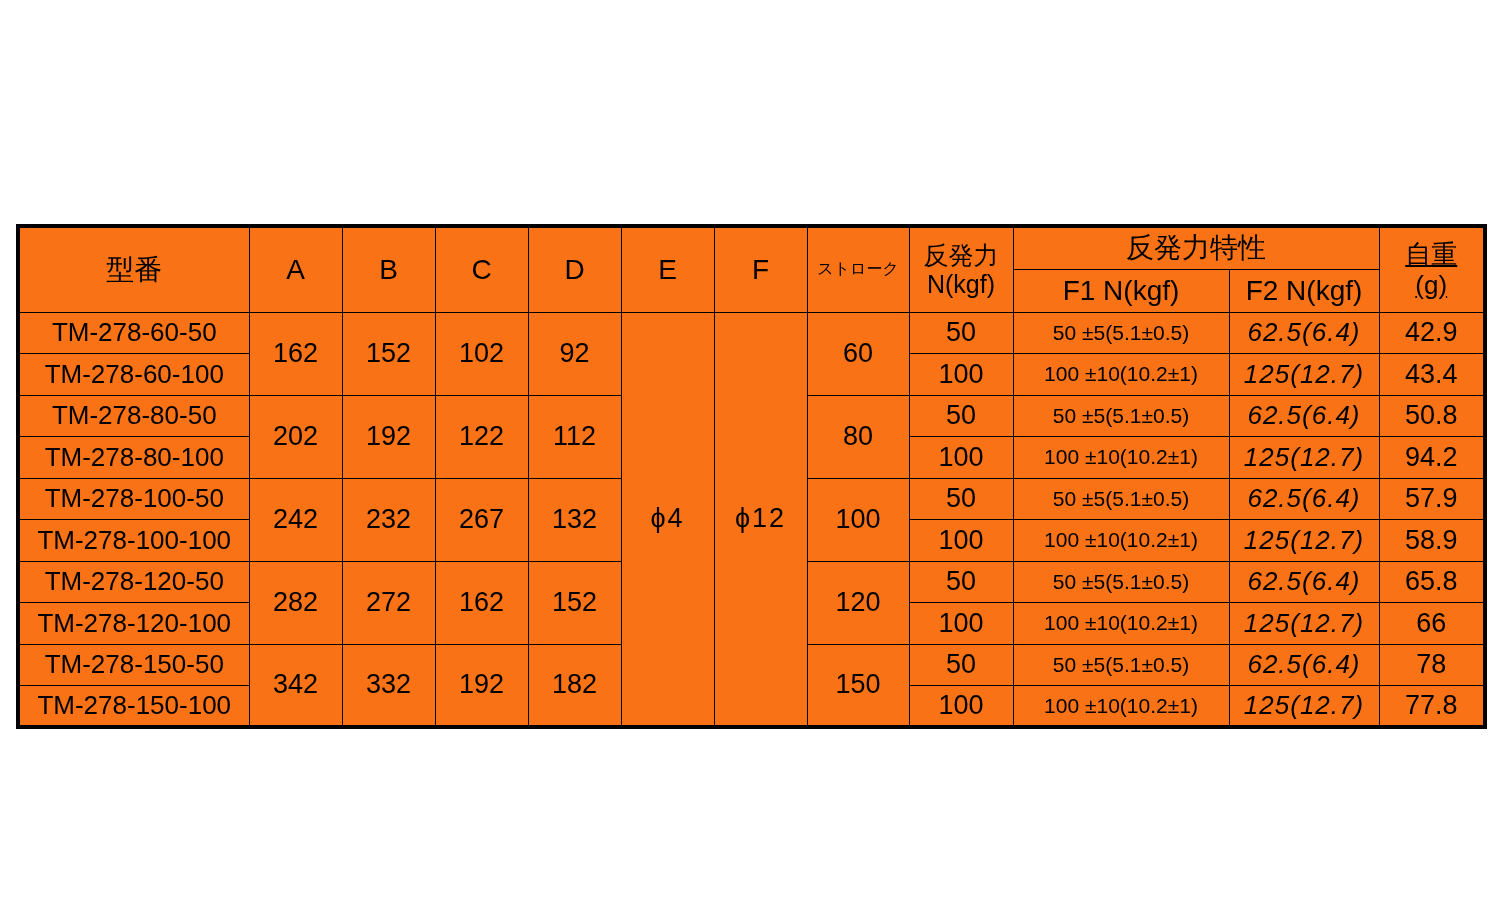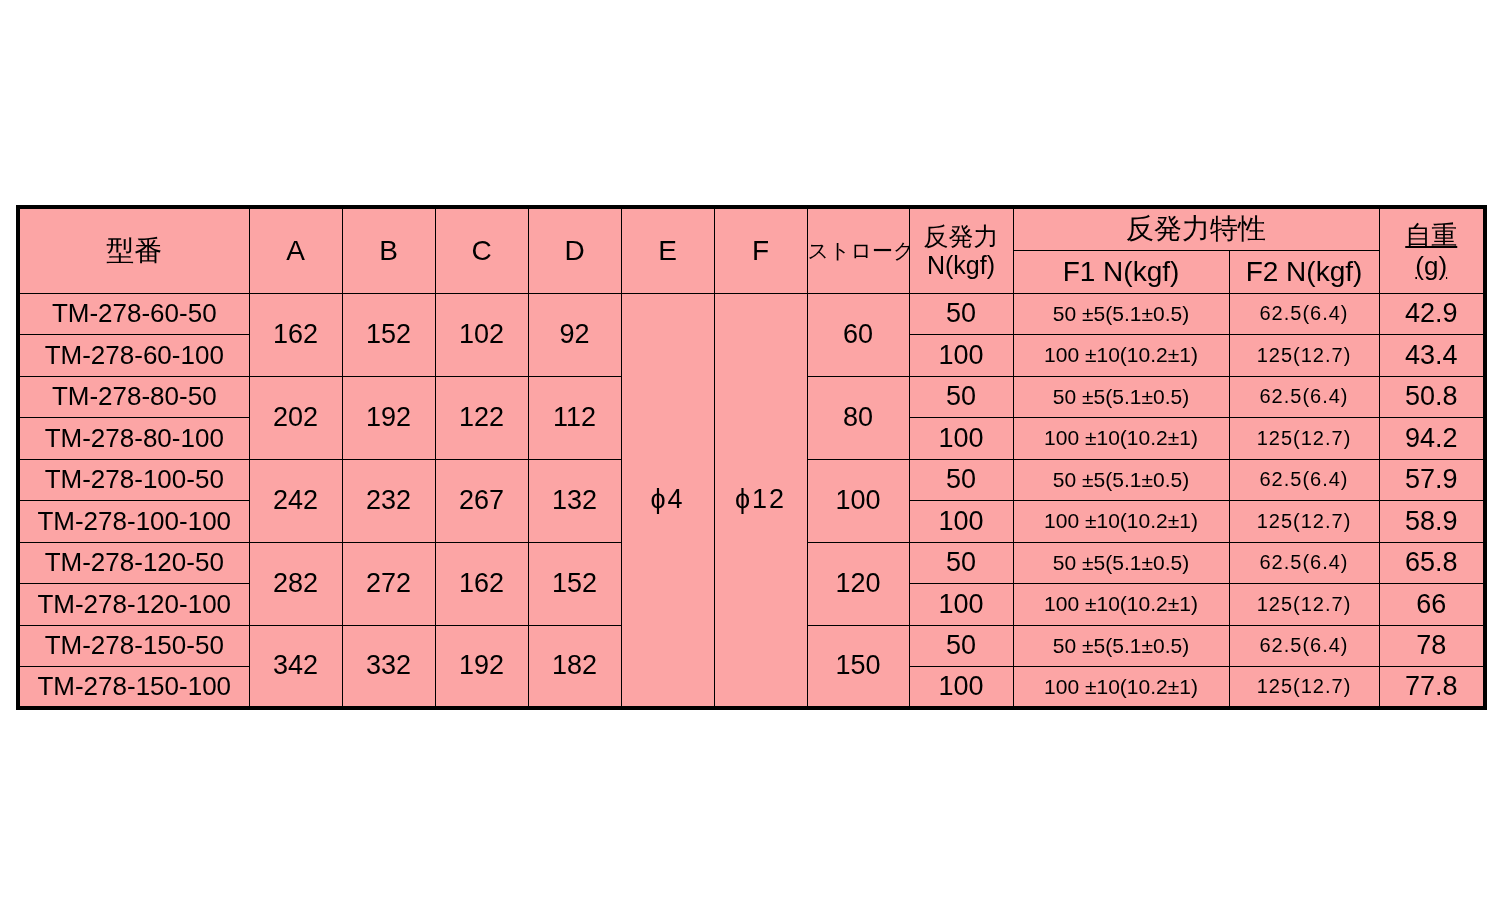--- a/index.html
+++ b/index.html
@@ -10,50 +10,50 @@
   body {
     width: 1500px;
     height: 900px;
     position: relative;
     font-family: "Liberation Sans", "DejaVu Sans", sans-serif;
     color: #000;
   }
   table.spec {
     position: absolute;
     left: 16px;
-    top: 205px;
+    top: 224px;
     width: 1467px;
     height: 502px;
     border-collapse: collapse;
     table-layout: fixed;
-    background: #fca5a5;
+    background: #f97316;
     border: 4px solid #000;
   }
   table.spec th, table.spec td {
     border: 1.5px solid #000;
     text-align: center;
     vertical-align: middle;
     padding: 0;
     overflow: hidden;
     white-space: nowrap;
     font-weight: normal;
   }
   tr.hdr-row { height: 43px; }
   tr.body-row { height: 41.5px; }
 
   .h-main   { font-size: 28px; }
-  .h-stroke { font-size: 21px; }
+  .h-stroke { font-size: 16px; }
   .h-force  { font-size: 25px; line-height: 1.15; }
   .h-sub    { font-size: 28px; }
   .h-weight { font-size: 26px; line-height: 1.2; text-decoration: underline; }
 
   .c-model  { font-size: 26px; }
   .c-num    { font-size: 27px; }
   .c-f1     { font-size: 21px; }
-  .c-f2     { font-size: 20px; letter-spacing: 1px; }
+  .c-f2     { font-size: 26px; letter-spacing: 1px; font-style: italic; }
   .c-phi    { font-size: 27px; letter-spacing: 2px; margin-top: 44px; }
 </style>
 </head>
 <body>
 
 <table class="spec">
   <colgroup>
     <col style="width:231px">
     <col style="width:93px">
       <col style="width:93px">

